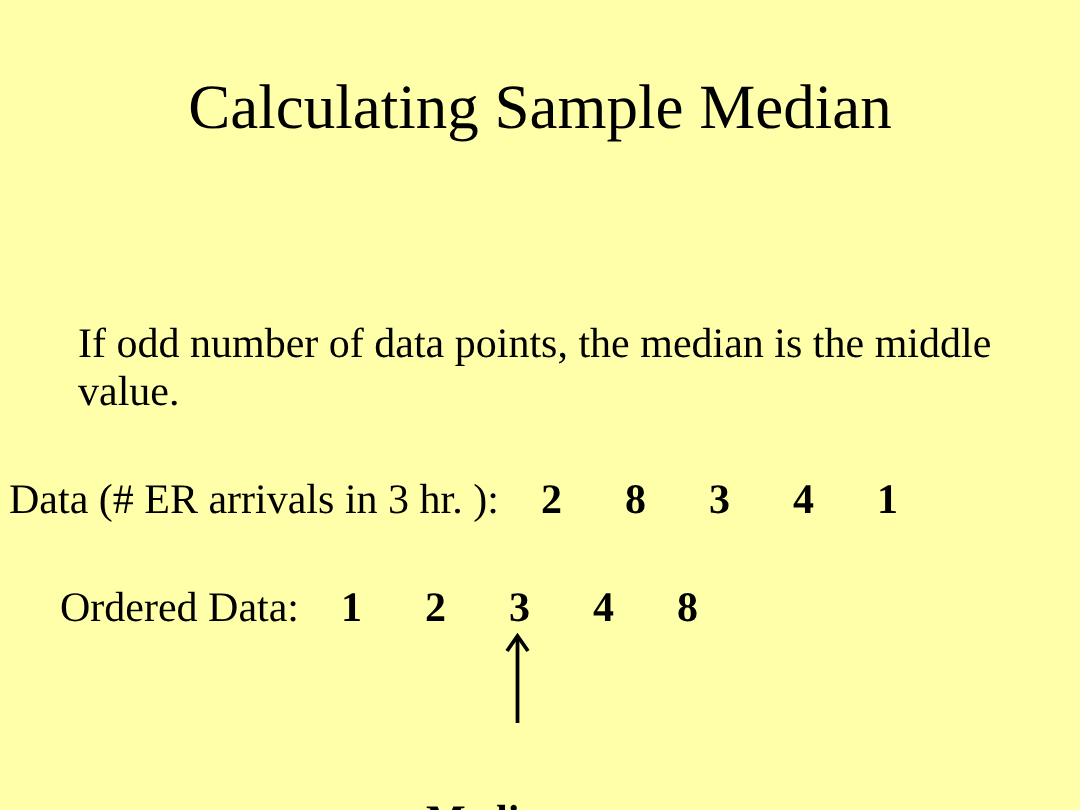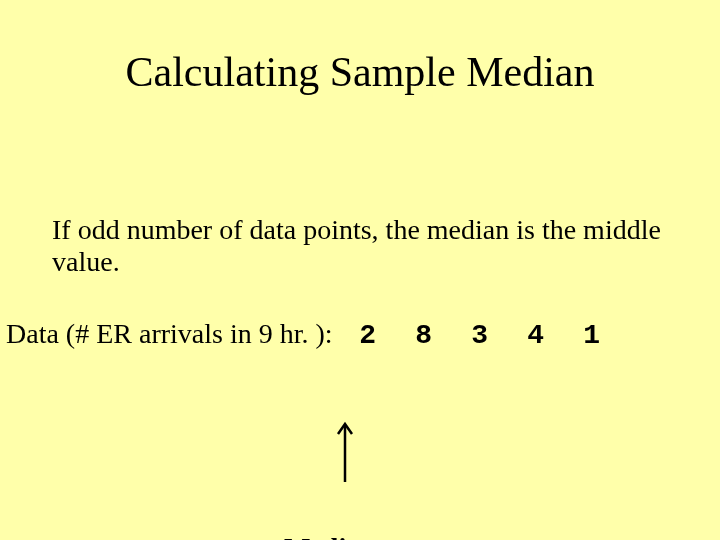--- a/index.html
+++ b/index.html
@@ -43,21 +43,21 @@
   .bold { font-weight: normal; }
   .data-line {
     position: absolute;
     top: 318px;
     left: 6px;
     right: 6px;
     font-size: 28px;
     white-space: nowrap;
   }
   .mono {
-    font-family: Liberation Mono, monospace;
+    font-family: Liberation Serif, serif;
     font-weight: bold;
     font-size: 28px;
   }
   .data-nums {
     display: inline-block;
   }
   .data-nums span {
     display: inline-block;
     width: 56px;
     text-align: center;
@@ -97,23 +97,26 @@
 <div class="slide">
 
   <div class="title">Calculating Sample Median</div>
 
 
   <div class="line2">
     <span>If </span><span class="bold">odd</span><span> number of data points, the median is the middle value.</span>
   </div>
 
   <div class="data-line">
-    <span>Data (# ER arrivals in 9 hr. ): </span><span class="mono data-nums"><span>2</span><span>8</span><span>3</span><span>4</span><span>1</span></span>
+    <span>Data (# ER arrivals in 3 hr. ): </span><span class="mono data-nums"><span>2</span><span>8</span><span>3</span><span>4</span><span>1</span></span>
   </div>
 
+  <div class="ordered-line">
+    <span>Ordered Data: </span><span class="mono ordered-nums"><span>1</span><span>2</span><span>3</span><span>4</span><span>8</span></span>
+  </div>
 
   <svg class="arrow-svg" width="20" height="64">
     <line x1="10" y1="62" x2="10" y2="6" stroke="#000" stroke-width="2.5"></line>
     <polyline points="3,14 10,4 17,14" fill="none" stroke="#000" stroke-width="2.5"></polyline>
   </svg>
 
   <div class="median-label">Median</div>
 
 </div>
 

